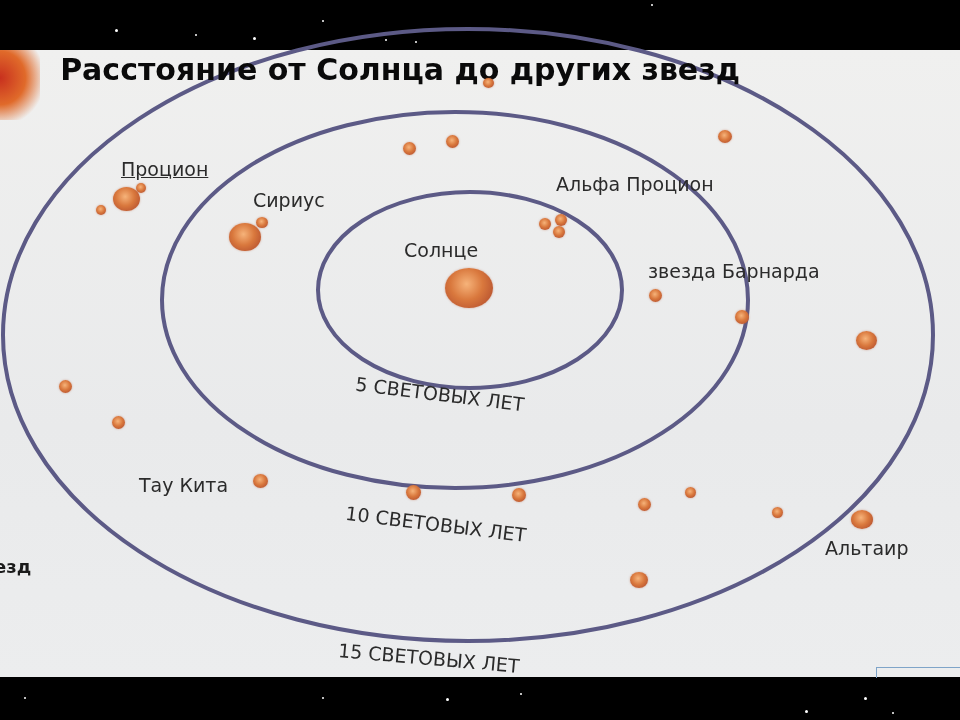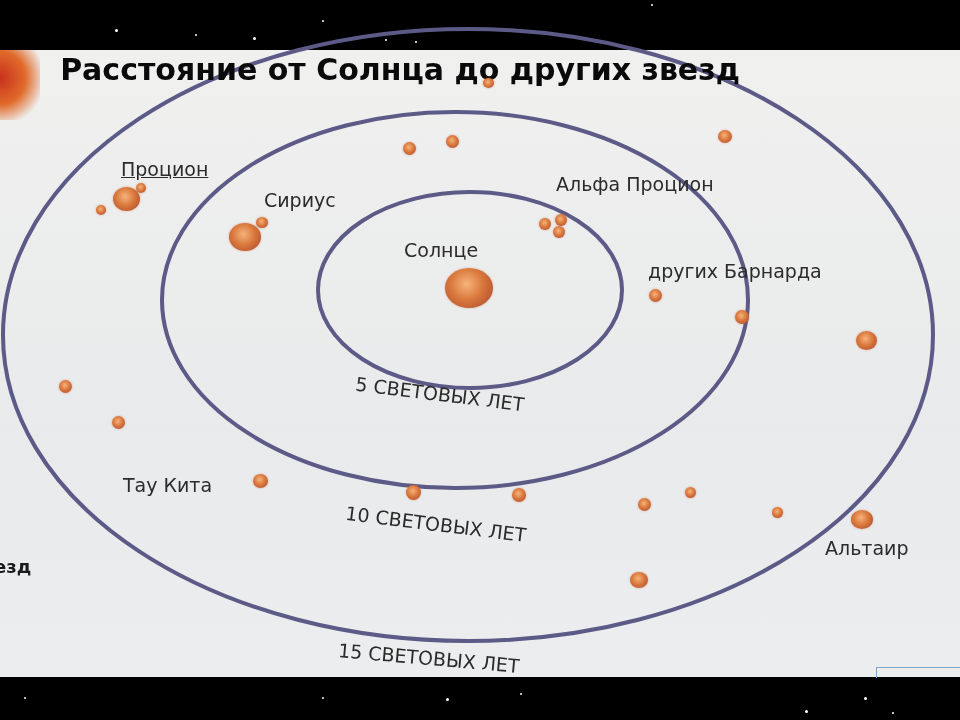--- a/index.html
+++ b/index.html
@@ -47,33 +47,33 @@
 <div class="box-edge"></div>
 
 <div class="lbl" style="left:404px;top:239px;text-align:center;">Солнце</div>
 <div class="dot" style="left:445px;top:268px;width:48px;height:40px;"></div>
 
 <div class="lbl" style="left:121px;top:158px;text-decoration:underline;">Процион</div>
 <div class="dot" style="left:113px;top:187px;width:27px;height:24px;"></div>
 <div class="dot" style="left:136px;top:183px;width:10px;height:10px;"></div>
 <div class="dot" style="left:96px;top:205px;width:10px;height:10px;"></div>
 
-<div class="lbl" style="left:264px;top:189px;">Сириус</div>
+<div class="lbl" style="left:253px;top:189px;">Сириус</div>
 <div class="dot" style="left:229px;top:223px;width:32px;height:28px;"></div>
 <div class="dot" style="left:256px;top:217px;width:12px;height:11px;"></div>
 
 <div class="lbl" style="left:556px;top:173px;">Альфа Процион</div>
 <div class="dot" style="left:539px;top:218px;width:12px;height:12px;"></div>
 <div class="dot" style="left:555px;top:214px;width:12px;height:12px;"></div>
 <div class="dot" style="left:553px;top:226px;width:12px;height:12px;"></div>
 
-<div class="lbl" style="left:648px;top:260px;">других Барнарда</div>
+<div class="lbl" style="left:648px;top:260px;">звезда Барнарда</div>
 <div class="dot" style="left:649px;top:289px;width:13px;height:13px;"></div>
 
-<div class="lbl" style="left:123px;top:474px;">Тау Кита</div>
+<div class="lbl" style="left:139px;top:474px;">Тау Кита</div>
 <div class="dot" style="left:253px;top:474px;width:15px;height:14px;"></div>
 
 <div class="lbl" style="left:825px;top:537px;">Альтаир</div>
 <div class="dot" style="left:851px;top:510px;width:22px;height:19px;"></div>
 
 <div class="dot" style="left:403px;top:142px;width:13px;height:13px;"></div>
 <div class="dot" style="left:446px;top:135px;width:13px;height:13px;"></div>
 <div class="dot" style="left:718px;top:130px;width:14px;height:13px;"></div>
 <div class="dot" style="left:483px;top:78px;width:11px;height:10px;"></div>
 <div class="dot" style="left:735px;top:310px;width:14px;height:14px;"></div>

